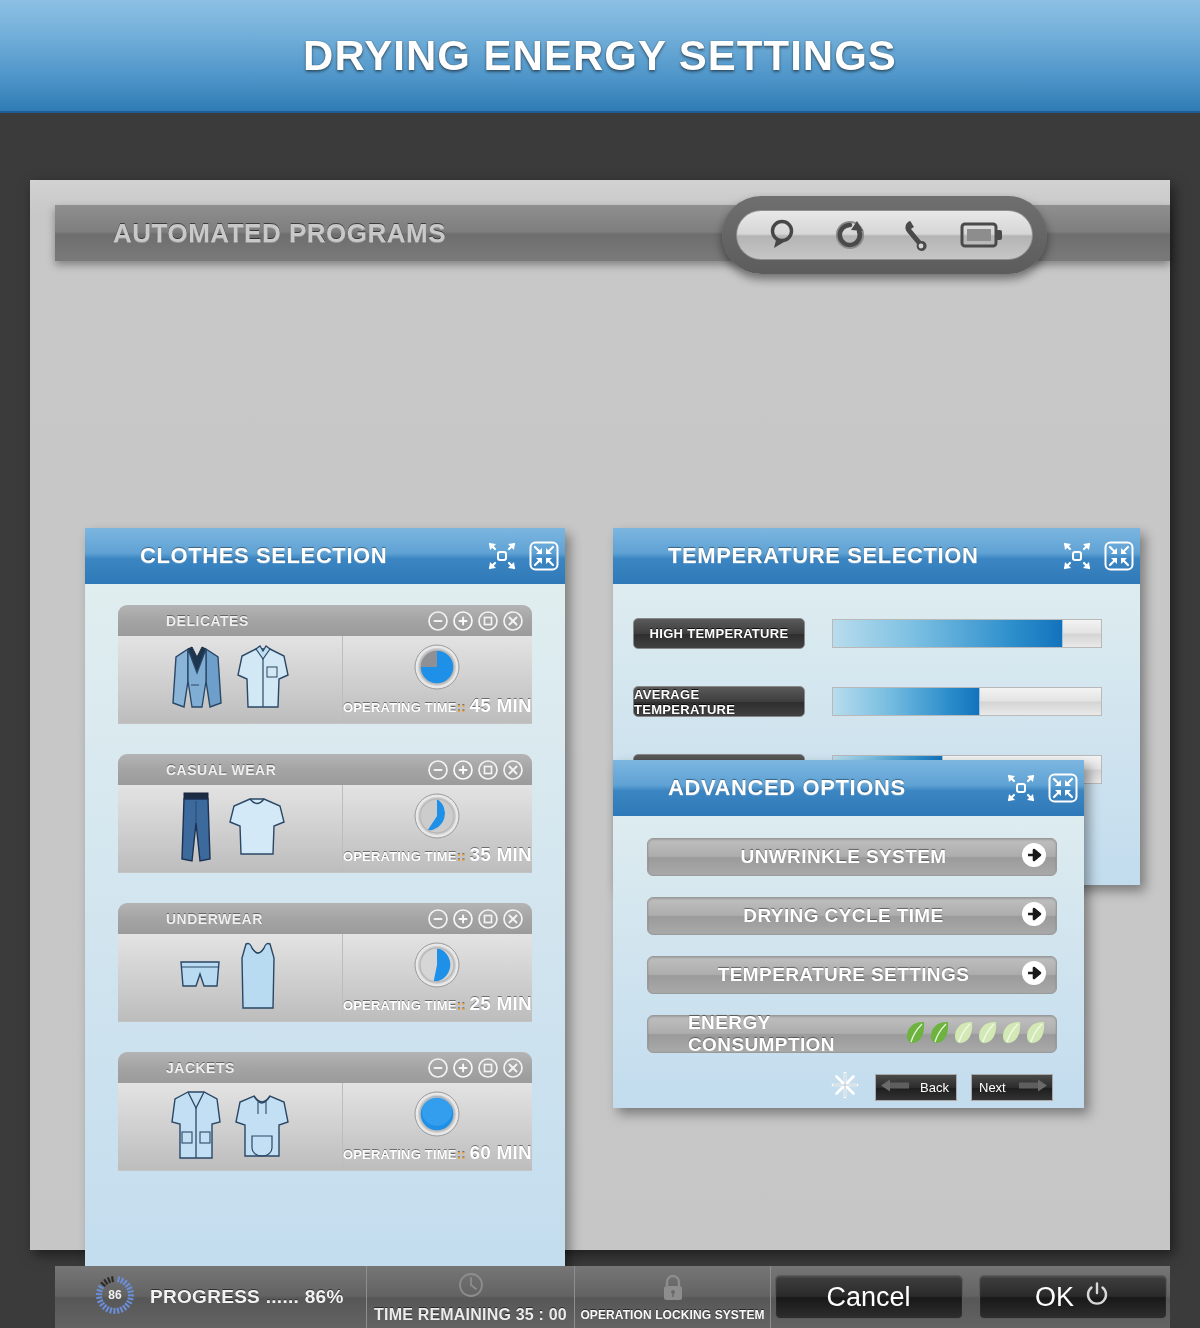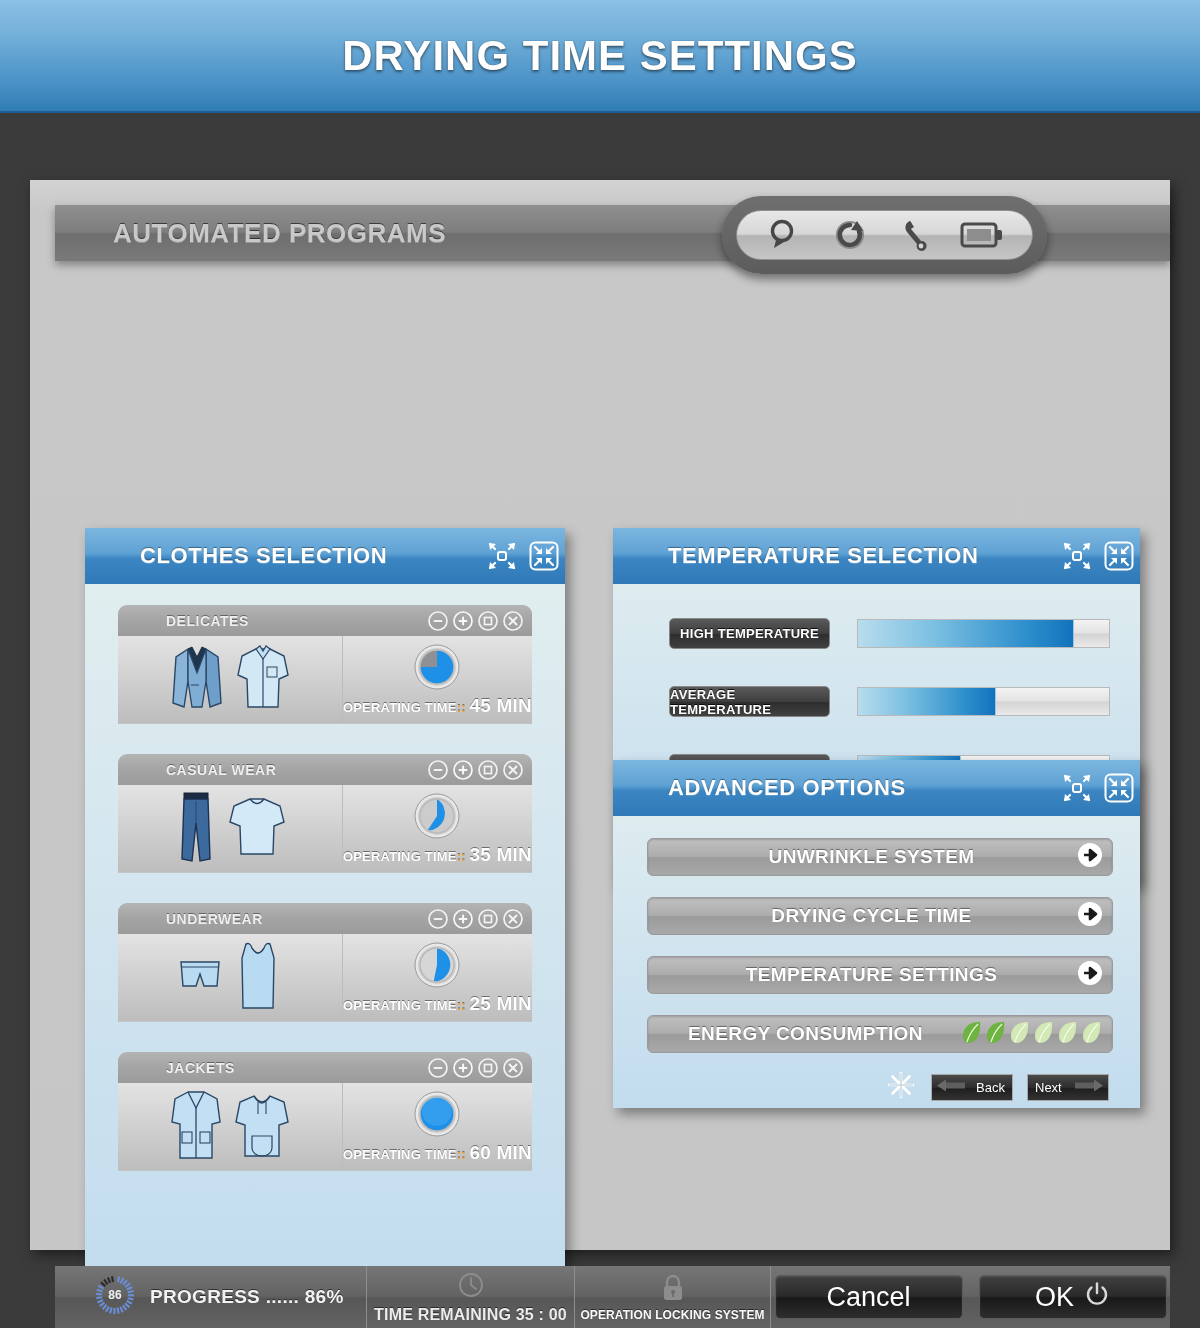--- a/index.html
+++ b/index.html
@@ -138,21 +138,21 @@
   .optime {
     font-size: 13px; font-weight: bold; color: #ffffff;
     letter-spacing: .2px;
     text-shadow: 0 -1px 0 rgba(0,0,0,.45);
     white-space: nowrap;
   }
   .optime .dots { color: #f0a22e; }
   .optime .val { font-size: 19px; }
 
   
-  .temp-body { padding: 34px 30px 30px 56px; }
+  .temp-body { padding: 34px 30px 30px 20px; }
   .temp-row { display: flex; align-items: center; margin-bottom: 37px; }
   .temp-row:last-child { margin-bottom: 0; }
   .temp-btn {
     width: 172px; height: 31px;
     border-radius: 5px;
     background: linear-gradient(to bottom, #5a5a5a 0%, #3e3e3e 50%, #2d2d2d 51%, #414141 100%);
     border: 1px solid #888;
     display: flex; align-items: center; justify-content: center;
     color: #fff; font-size: 13px; font-weight: bold;
     letter-spacing: .3px;
@@ -256,21 +256,21 @@
     cursor: pointer;
     box-shadow: 0 1px 2px rgba(255,255,255,.12) inset;
   }
 
   .clothes-rect, .temp-rect, .adv-rect { position: absolute; }
 </style>
 </head>
 <body>
 
 <div class="titlebar">
-  <h1>DRYING TIME SETTINGS</h1>
+  <h1>DRYING ENERGY SETTINGS</h1>
 </div>
 
 <div class="appframe">
 
   <div class="section-header">
     <div class="label">AUTOMATED PROGRAMS</div>
   </div>
 
   <div class="panel clothes-rect" style="left:55px; top:348px; width:480px; height:765px;">
     <div class="panel-head">
@@ -648,21 +648,21 @@
       </div>
       <div class="temp-row">
         <div class="temp-btn">LOW TEMPERATURE</div>
         <div class="temp-track">
           <div class="temp-fill" style="width:41%"></div>
         </div>
       </div>
     </div>
   </div>
 
-  <div class="panel adv-rect" style="left:583px; top:580px; width:527px; height:348px;">
+  <div class="panel adv-rect" style="left:583px; top:580px; width:471px; height:348px;">
     <div class="panel-head">
       <div class="ptitle">ADVANCED OPTIONS</div>
       <div class="headicons">
         <span>
           <svg width="30" height="30" viewBox="0 0 30 30">
             <rect x="11" y="11" width="8" height="8" rx="2" fill="none" stroke="#fff" stroke-width="2"></rect>
             <g stroke="#fff" stroke-width="2.2" stroke-linecap="round">
               <line x1="8" y1="8" x2="3" y2="3"></line>
                 <line x1="22" y1="8" x2="27" y2="3"></line>
               <line x1="8" y1="22" x2="3" y2="27"></line>

